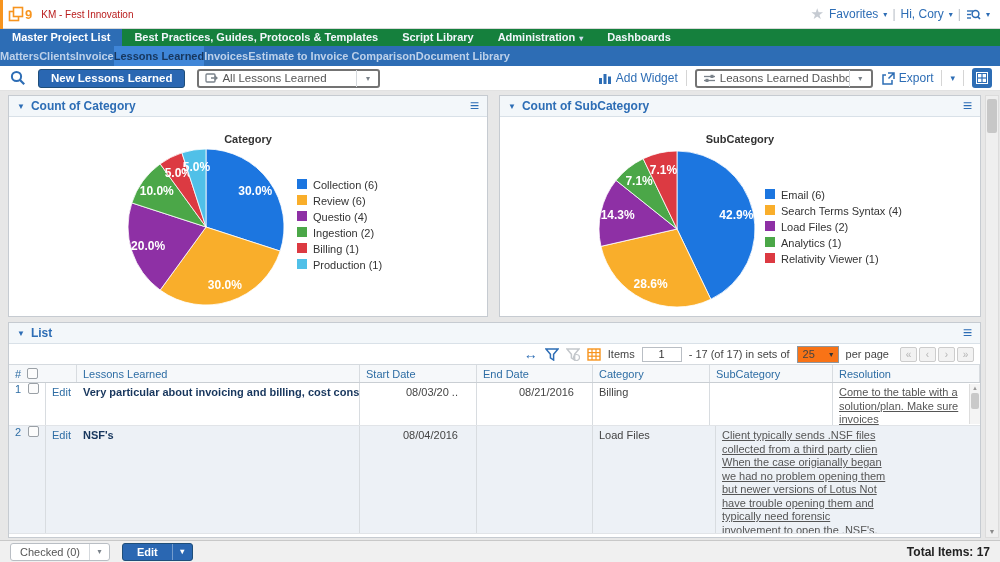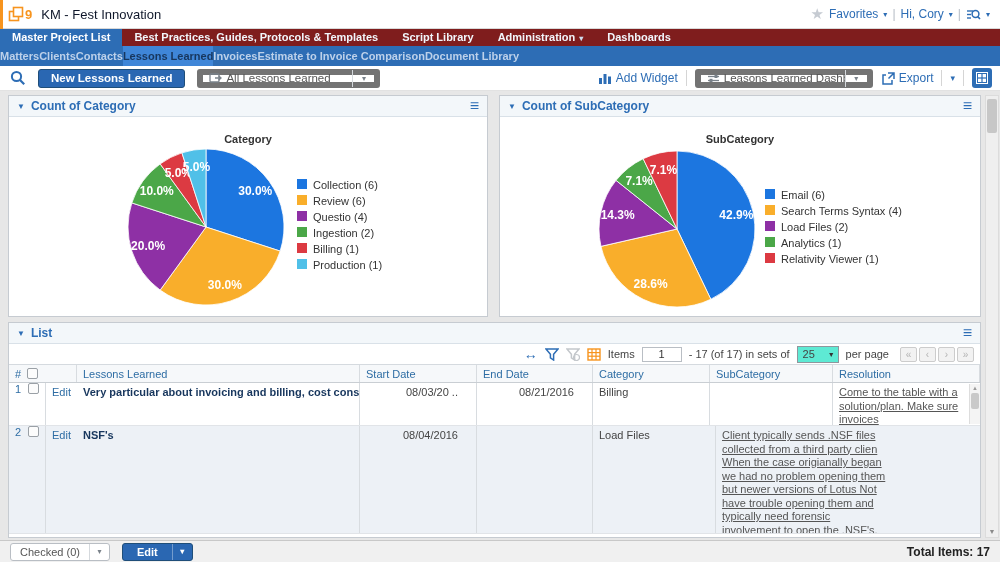--- a/index.html
+++ b/index.html
@@ -4,41 +4,41 @@
 <style>
   * { margin:0; padding:0; box-sizing:border-box; }
   body { font-family:"Liberation Sans", sans-serif; background:#fff; }
   .screen { position:relative; width:1000px; height:562px; background:#fff; overflow:hidden; font-size:12px; }
 
   
   .titlebar { position:absolute; top:0; left:0; right:0; height:29px; background:#fff; border-bottom:1px solid #d9d9d9; display:flex; align-items:center; }
   .orange-edge { position:absolute; left:0; top:0; width:3px; height:29px; background:#f7941e; }
   .logo-wrap { display:flex; align-items:center; margin-left:8px; }
   .logo-num { color:#f7941e; font-weight:700; font-size:13px; margin-left:1px; }
-  .app-title { color:#0f172a; font-size:13px; margin-left:9px; }
+  .app-title { color:#b91c1c; font-size:10px; margin-left:9px; }
   .titlebar-right { margin-left:auto; margin-right:10px; display:flex; align-items:center; gap:5px; font-size:12px; }
   .star { color:#c6cbd2; font-size:15px; }
   .tb-link { color:#2d6db5; }
   .chev { color:#2d6db5; font-size:8px; }
   .tb-sep { color:#b5bcc4; }
 
   
-  .nav1 { position:absolute; top:29px; left:0; right:0; height:17px; background:#7f1d1d; display:flex; }
+  .nav1 { position:absolute; top:29px; left:0; right:0; height:17px; background:#15803d; display:flex; }
   .nav1 .tab { padding:0 12px; line-height:17px; font-size:11px; font-weight:700; color:#f2f6fb; white-space:nowrap; cursor:default; }
   .nav1 .tab.active { background:#2d6db5; color:#fff; }
   .nav1 .tab .tchev { font-size:8px; color:#cfdcec; margin-left:4px; }
   .nav2 { position:absolute; top:46px; left:0; right:0; height:20px; background:#2d6db5; display:flex; }
   .nav2 .tab { padding:0 0; line-height:20px; font-size:11px; font-weight:700; color:#bdd1ea; white-space:nowrap; cursor:default; }
   .nav2 .tab.active { background:#3f86d8; color:#17365d; }
 
   
   .toolbar { position:absolute; top:66px; left:0; right:0; height:25px; background:#fff; border-bottom:1px solid #e2e2e2; display:flex; align-items:center; }
   .tool-left { display:flex; align-items:center; margin-left:10px; gap:12px; }
   .btn-primary { height:19px; line-height:17px; padding:0 12px; background:#2a67b2; border:1px solid #1f4e79; border-radius:3px; color:#fff; font-size:11.5px; font-weight:700; cursor:pointer; }
-  .dropdown { height:19px; background:#fff; border:6px solid #737373; border-radius:3px; display:flex; align-items:center;justify-content:space-between; }
+  .dropdown { height:19px; background:#fff; border:2px solid #737373; border-radius:3px; display:flex; align-items:center;justify-content:space-between; }
   .dropdown .dd-icon { padding:0 4px 0 6px; display:flex; }
   .dropdown .dd-label { font-size:11.5px; color:#555; padding-right:8px; white-space:nowrap; overflow:hidden; flex:1; }
   .dropdown .dd-chev { width:22px; border-left:1px solid #d5d9dd; text-align:center; color:#7a828a; font-size:8px; line-height:17px; }
   .dd-view { width:183px; }
   .dd-dash { width:178px; }
   .tool-right { margin-left:auto; display:flex; align-items:center; gap:8px; margin-right:8px; }
   .tool-link { color:#2d6db5; font-size:12px; display:flex; align-items:center; gap:4px; cursor:pointer; white-space:nowrap; }
   .vsep { width:1px; height:16px; background:#d5d5d5; }
   .grid-btn { width:20px; height:20px; background:#2d6db5; border-radius:3px; display:flex; align-items:center; justify-content:center; cursor:pointer; }
 
@@ -58,21 +58,21 @@
   .legend { position:absolute; }
   .legend-item { display:flex; align-items:flex-start; height:16px; }
   .legend-swatch { width:10px; height:10px; margin-right:6px; flex:none; }
   .legend-label { font-size:11px; color:#333; white-space:nowrap; }
 
   
   .list-controls { height:20px; display:flex; align-items:center; justify-content:flex-end; padding-right:6px; gap:7px; font-size:11px; color:#444; background:#fff; }
   .ic { display:flex; align-items:center; cursor:pointer; }
   .arrow-lr { color:#2d6db5; font-size:14px; font-weight:700; line-height:12px; }
   .items-input { width:40px; height:15px; border:1px solid #b9bec4; text-align:center; font-size:11px; color:#333; font-family:"Liberation Sans",sans-serif; }
-  .page-select { height:17px; width:42px; border:1px solid #8f969d; background:#5eead4; display:flex; align-items:center; font-size:11px; }
+  .page-select { height:17px; width:42px; border:1px solid #8f969d; background:#f97316; display:flex; align-items:center; font-size:11px; }
   .page-select .val { flex:1; padding-left:5px; }
   .page-select .sel-chev { font-size:7px; color:#333; padding-right:3px; }
   .pager { display:flex; gap:2px; margin-left:4px; }
   .pbtn { width:17px; height:15px; border:1px solid #cccccc; background:#f2f2f2; color:#b3b3b3; font-size:10px; text-align:center; line-height:13px; border-radius:2px; }
 
   
   .thead { display:flex; height:19px; background:#f6f8fa; border-top:1px solid #d5dadf; border-bottom:1px solid #c9ced3; font-size:11px; color:#2e6da4; }
   .thead .hc { display:flex; align-items:center; padding-left:6px; border-right:1px solid #d8dce0; gap:6px; }
   .trow { display:flex; border-bottom:1px solid #e1e4e8; font-size:11px; color:#444; background:#fff; }
   .trow.alt { background:#edf1f6; }
@@ -144,21 +144,21 @@
   <div class="nav1" id="nav1">
       <div class="tab active">Master Project List</div>
       <div class="tab">Best Practices, Guides, Protocols &amp; Templates</div>
       <div class="tab">Script Library</div>
       <div class="tab">Administration<span class="tchev">▾</span></div>
       <div class="tab">Dashboards</div>
     </div>
   <div class="nav2" id="nav2">
       <div class="tab">Matters</div>
       <div class="tab">Clients</div>
-      <div class="tab">Contacts</div>
+      <div class="tab">Invoice</div>
       <div class="tab active">Lessons Learned</div>
       <div class="tab">Invoices</div>
       <div class="tab">Estimate to Invoice Comparison</div>
       <div class="tab">Document Library</div>
     </div>
 
   <div class="toolbar">
     <div class="tool-left">
       <span class="ic">
         <svg width="16" height="16" viewBox="0 0 16 16">

